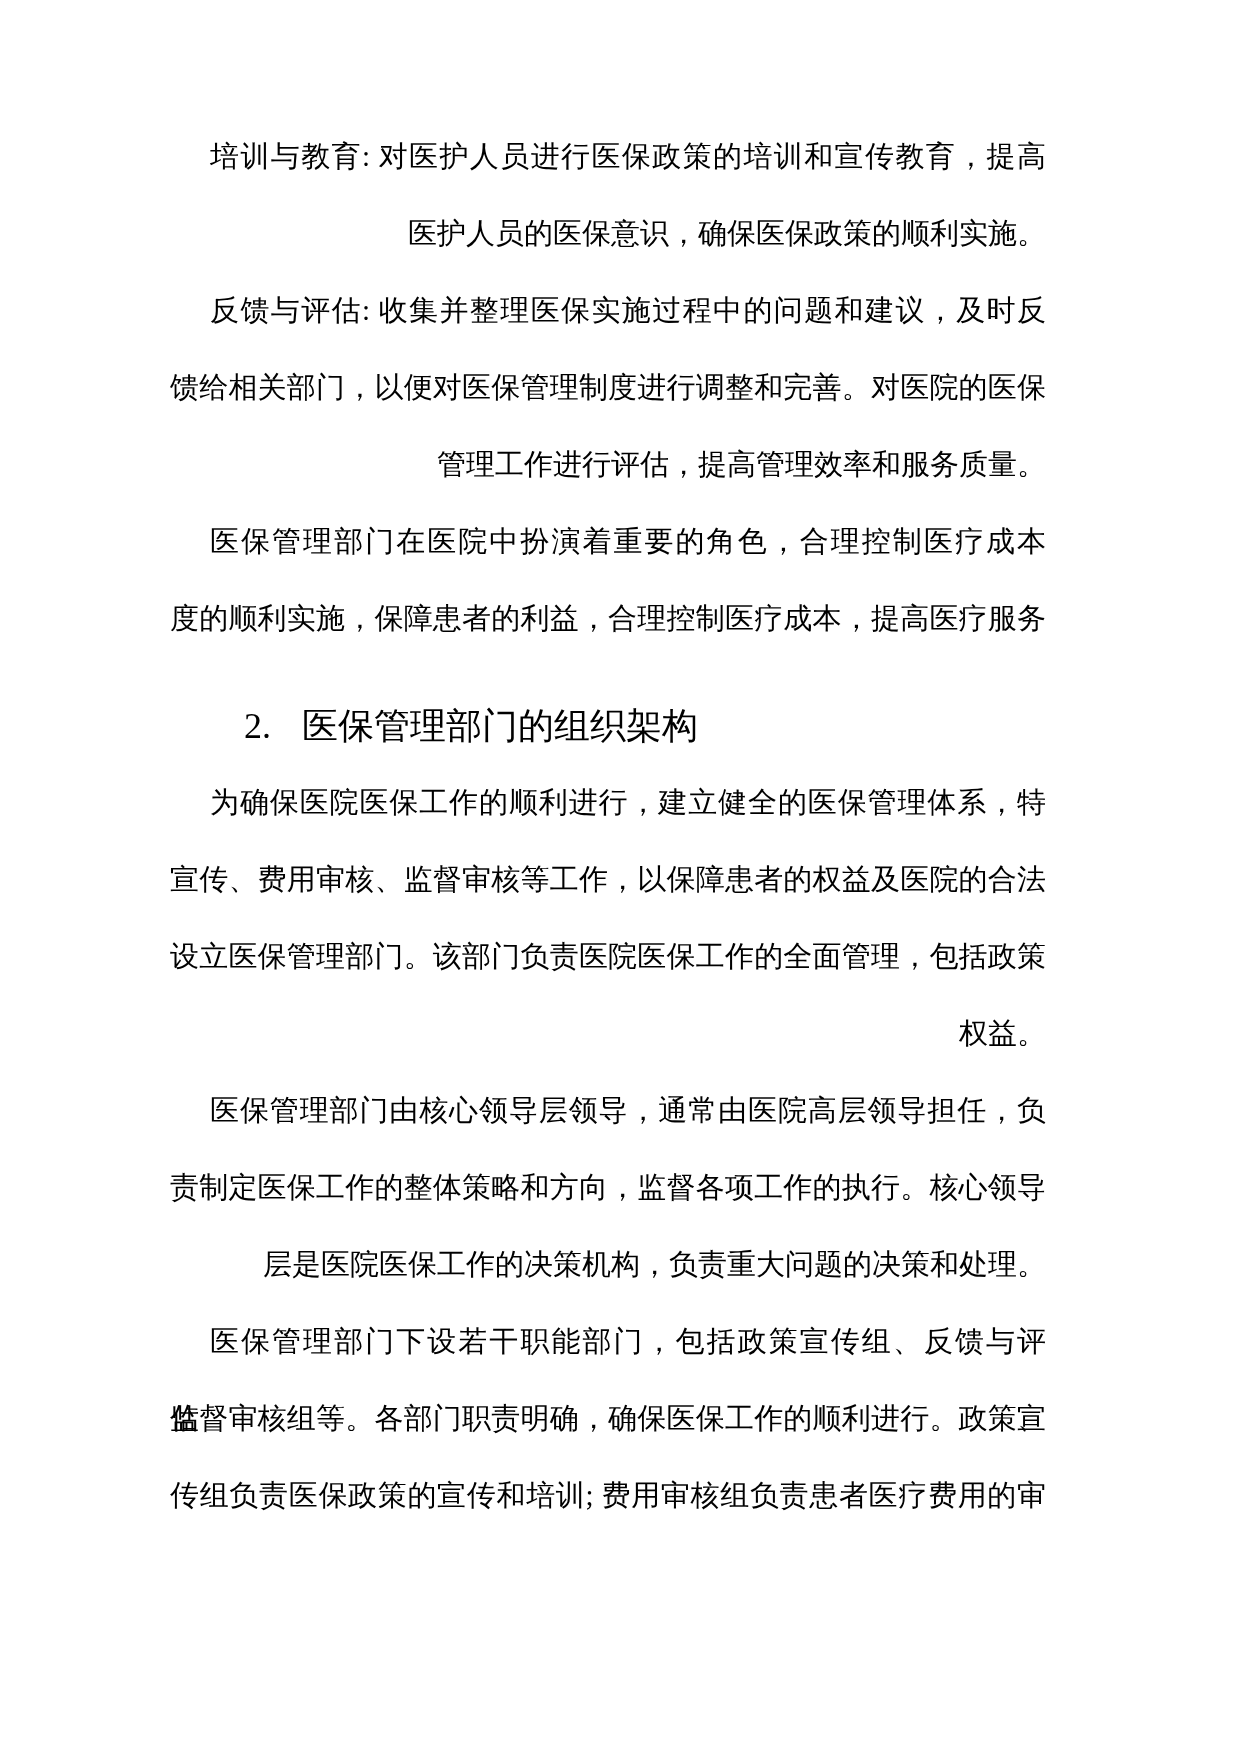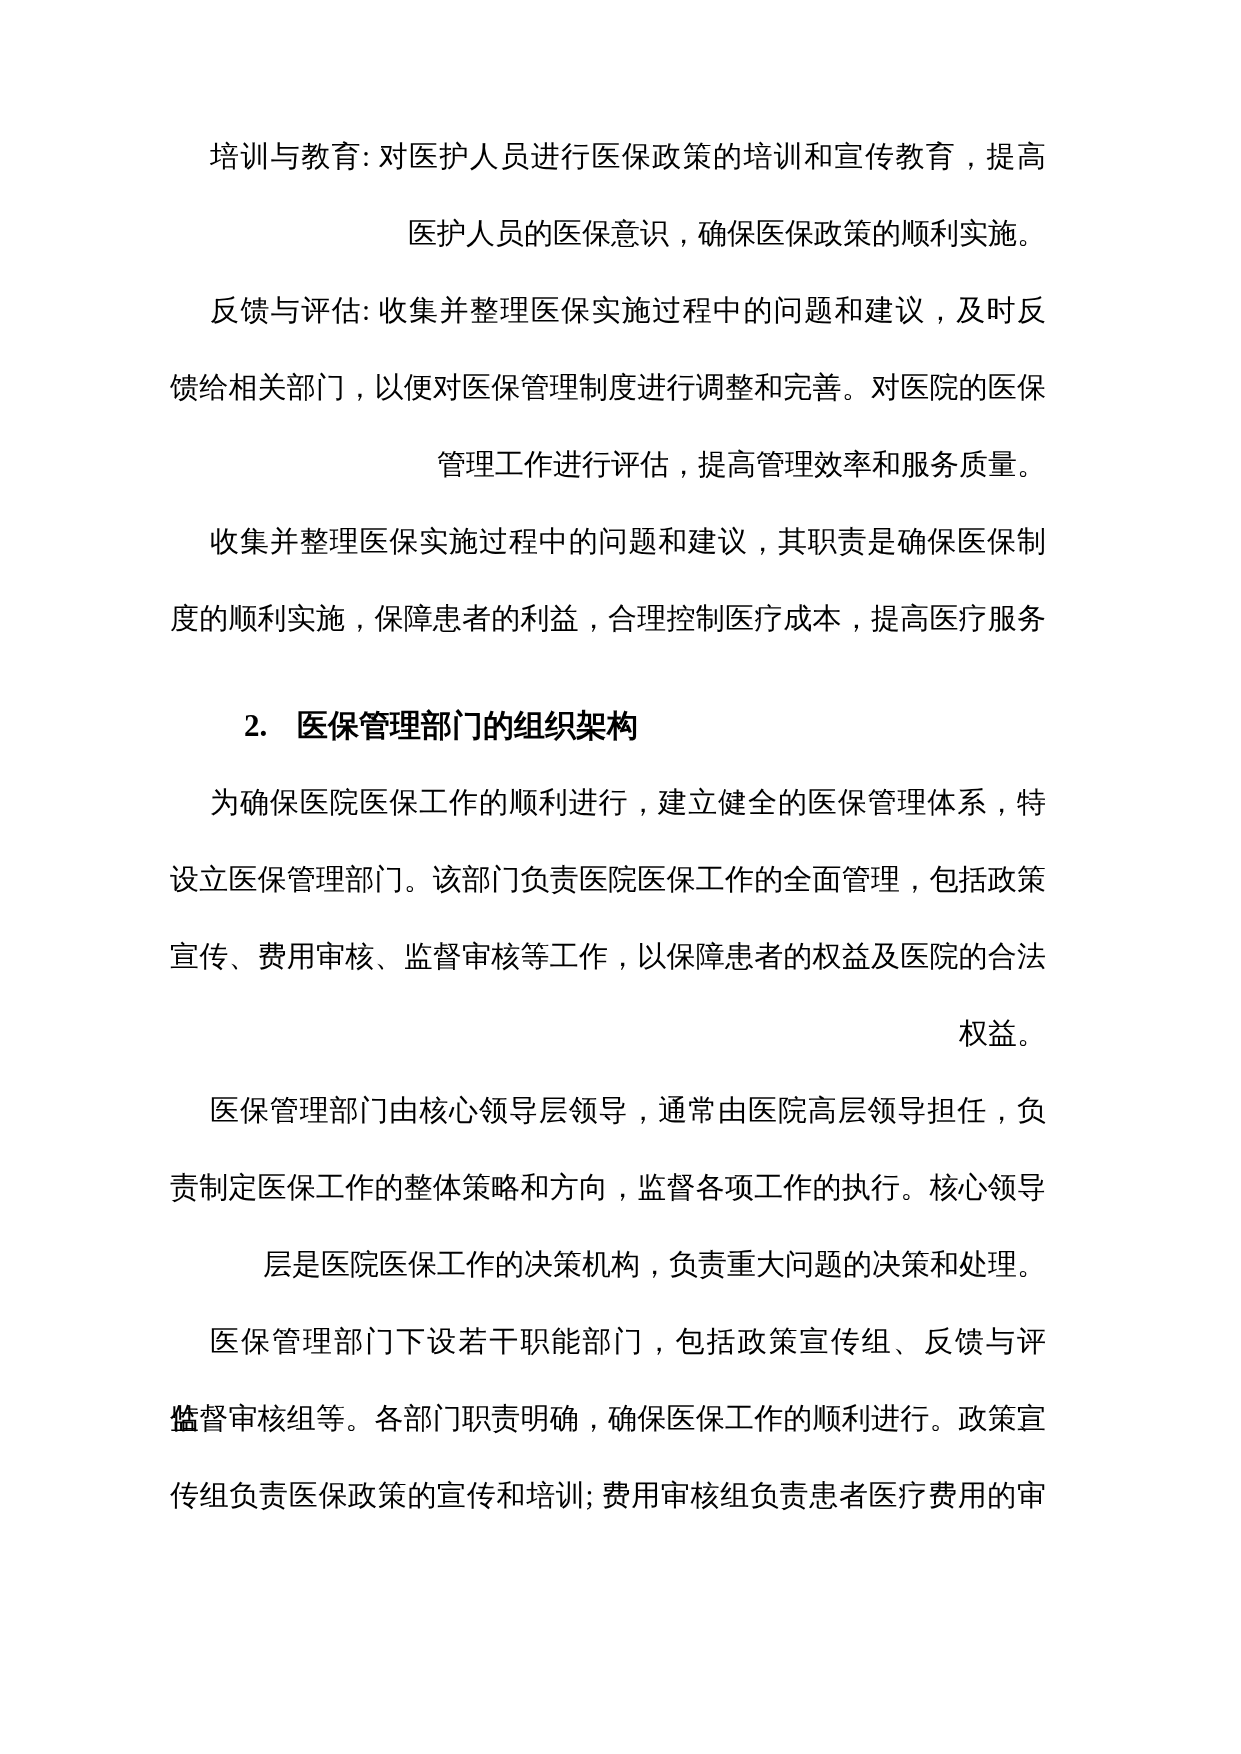--- a/index.html
+++ b/index.html
@@ -42,22 +42,22 @@
   }
   .line.first {
     text-indent: 40px;
   }
   .heading {
     margin: 0;
     margin-top: 30px;
     height: 77px;
     line-height: 77px;
     padding-left: 74px;
-    font-size: 31px;
-    font-weight: bold;
+    font-size: 36px;
+    font-weight: normal;
   }
   .heading-number {
     font-family: "Liberation Serif", "DejaVu Serif", serif;
     margin-right: 22px;
   }
   .heading-text {
     font-family: "Liberation Sans", "DejaVu Sans", sans-serif;
   }
 </style>
 </head>
@@ -71,33 +71,33 @@
       <span class="line">医护人员的医保意识，确保医保政策的顺利实施。</span>
     </p>
 
     <p class="para">
       <span class="line first fill">反馈与评估: 收集并整理医保实施过程中的问题和建议，及时反</span>
       <span class="line fill">馈给相关部门，以便对医保管理制度进行调整和完善。对医院的医保</span>
       <span class="line">管理工作进行评估，提高管理效率和服务质量。</span>
     </p>
 
     <p class="para">
-      <span class="line first fill">收集并整理医保实施过程中的问题和建议，其职责是确保医保制</span>
+      <span class="line first fill">医保管理部门在医院中扮演着重要的角色，合理控制医疗成本</span>
       <span class="line fill">度的顺利实施，保障患者的利益，合理控制医疗成本，提高医疗服务</span>
     </p>
 
     <h2 class="heading">
       <span class="heading-number">2.</span>
       <span class="heading-text">医保管理部门的组织架构</span>
     </h2>
 
     <p class="para">
       <span class="line first fill">为确保医院医保工作的顺利进行，建立健全的医保管理体系，特</span>
+      <span class="line fill">宣传、费用审核、监督审核等工作，以保障患者的权益及医院的合法</span>
       <span class="line fill">设立医保管理部门。该部门负责医院医保工作的全面管理，包括政策</span>
-      <span class="line fill">宣传、费用审核、监督审核等工作，以保障患者的权益及医院的合法</span>
       <span class="line">权益。</span>
     </p>
 
     <p class="para">
       <span class="line first fill">医保管理部门由核心领导层领导，通常由医院高层领导担任，负</span>
       <span class="line fill">责制定医保工作的整体策略和方向，监督各项工作的执行。核心领导</span>
       <span class="line">层是医院医保工作的决策机构，负责重大问题的决策和处理。</span>
     </p>
 
     <p class="para">

